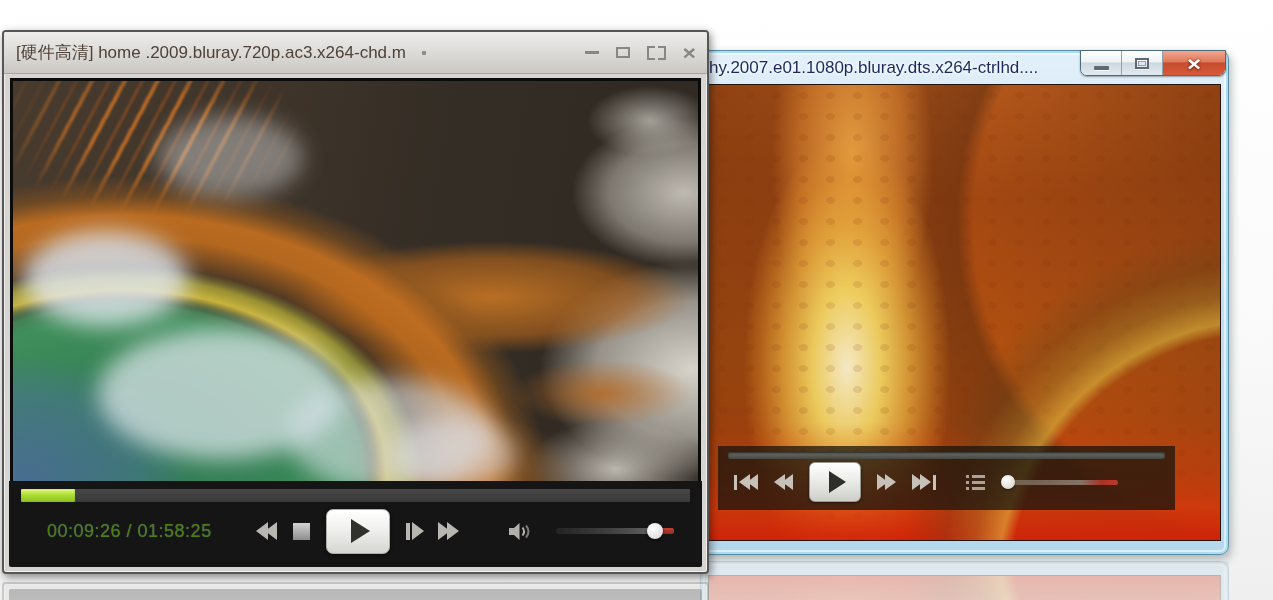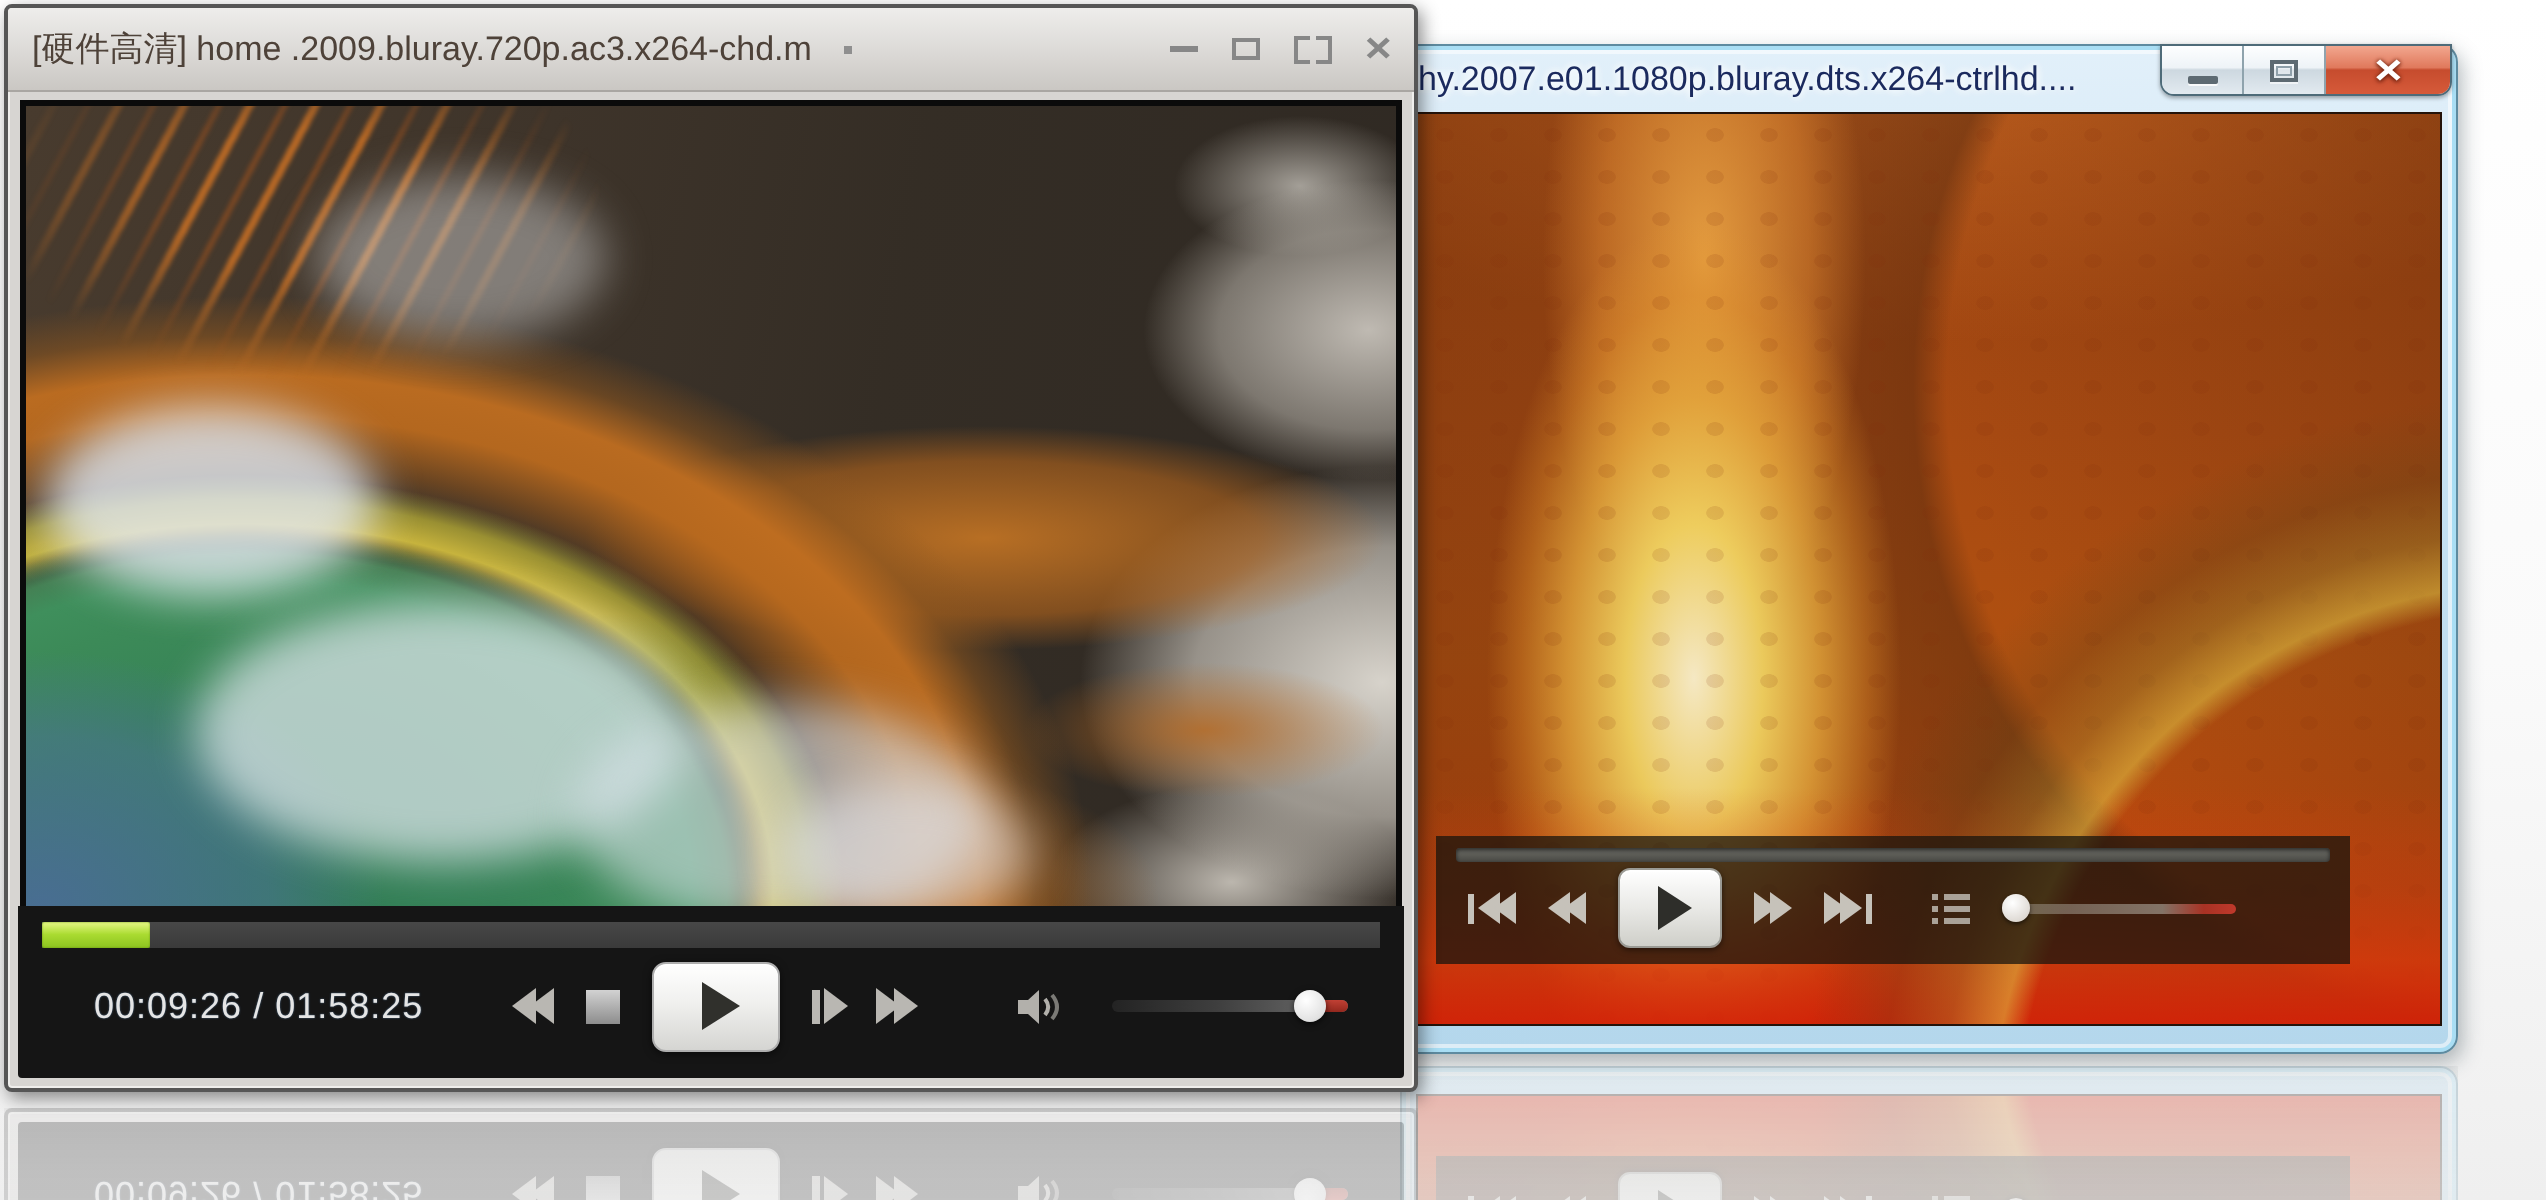--- a/index.html
+++ b/index.html
@@ -1,21 +1,21 @@
 <!DOCTYPE html>
 <html><head>
 <meta charset="utf-8">
 <style>
   * { margin:0; padding:0; box-sizing:border-box; }
   html,body { width:1273px; height:600px; overflow:hidden; }
   body {
     font-family:"Liberation Sans", sans-serif;
     background: linear-gradient(180deg,#ffffff 0%,#fafafa 55%,#efefef 100%);
   }
-  .stage { position:relative; width:1273px; height:524px; }
+  .stage { position:relative; width:1273px; height:524px;margin-top:28px; }
 
   
   .win-right{
     position:absolute; left:700px; top:22px; width:529px; height:505px;
     border-radius:9px; z-index:1;
     background:linear-gradient(180deg,#e2f0fa 0%,#c6e1f2 40%,#b4d7ec 100%);
     border:1px solid #5e8ba0;
     box-shadow: inset 0 0 0 2px #a9def4, inset 0 0 0 4px rgba(255,255,255,.55), 2px 4px 10px rgba(40,60,70,.35);
     -webkit-box-reflect: below 6px linear-gradient(transparent 58%, rgba(0,0,0,0.30));
   }
@@ -127,21 +127,21 @@
   .s2{ left:85px;  top:248px; width:245px; height:130px; background:rgba(224,231,238,.72); }
   .s3{ left:275px; top:298px; width:205px; height:112px; background:rgba(219,227,235,.60); }
   .s4{ left:145px; top:35px;  width:145px; height:82px;  background:rgba(198,198,198,.50); }
   .s5{ left:378px; top:338px; width:125px; height:70px;  background:rgba(224,230,238,.55); }
 
   .l-panel{ position:absolute; left:5px; right:5px; bottom:5px; height:86px; background:#151515; border-radius:0 0 2px 2px; }
   .l-progress{ margin:8px 12px 0; height:13px; background:linear-gradient(180deg,#474747,#3a3a3a); position:relative; overflow:hidden; cursor:pointer; }
   .l-progress-fill{ height:100%; border-radius:1px;
     background:linear-gradient(180deg,#e7f886 0%,#aadb31 48%,#8cc31f 100%); box-shadow:inset 0 0 1px #5d8a10; }
   .l-bottom{ display:flex; align-items:center; height:58px; padding:0 16px; }
-  .l-time{ color:#e5e5e5; font-size:18px; letter-spacing:.5px; margin-left:22px; text-shadow:0 0 1px rgba(120,170,220,.6); white-space:nowrap; }
+  .l-time{ color:#4d7c0f; font-size:18px; letter-spacing:.5px; margin-left:22px; text-shadow:0 0 1px rgba(120,170,220,.6); white-space:nowrap; }
   .l-buttons{ display:flex; align-items:center; margin-left:44px; }
   .tll{ width:0;height:0;border-right:12px solid #b9b7b2;border-top:9px solid transparent;border-bottom:9px solid transparent; }
   .trr{ width:0;height:0;border-left:12px solid #b9b7b2;border-top:9px solid transparent;border-bottom:9px solid transparent; }
   .tll+.tll,.trr+.trr{ margin-left:-3px; }
   .stop-sq{ width:17px; height:17px; background:linear-gradient(180deg,#d2d2d2,#8d8d8d); margin-left:16px; }
   .play-btn-l{ width:64px; height:45px; border-radius:7px; margin-left:16px;
     background:linear-gradient(180deg,#ffffff 0%,#f0f0ee 45%,#d5d5d2 100%);
     border:1px solid #aeaeae; box-shadow:0 1px 4px rgba(0,0,0,.55), inset 0 1px 0 #fff;
     display:flex; align-items:center; justify-content:center; cursor:pointer; }
   .play-tri-l{ width:0;height:0;border-left:19px solid #30302c;border-top:12px solid transparent;border-bottom:12px solid transparent;margin-left:5px; }

